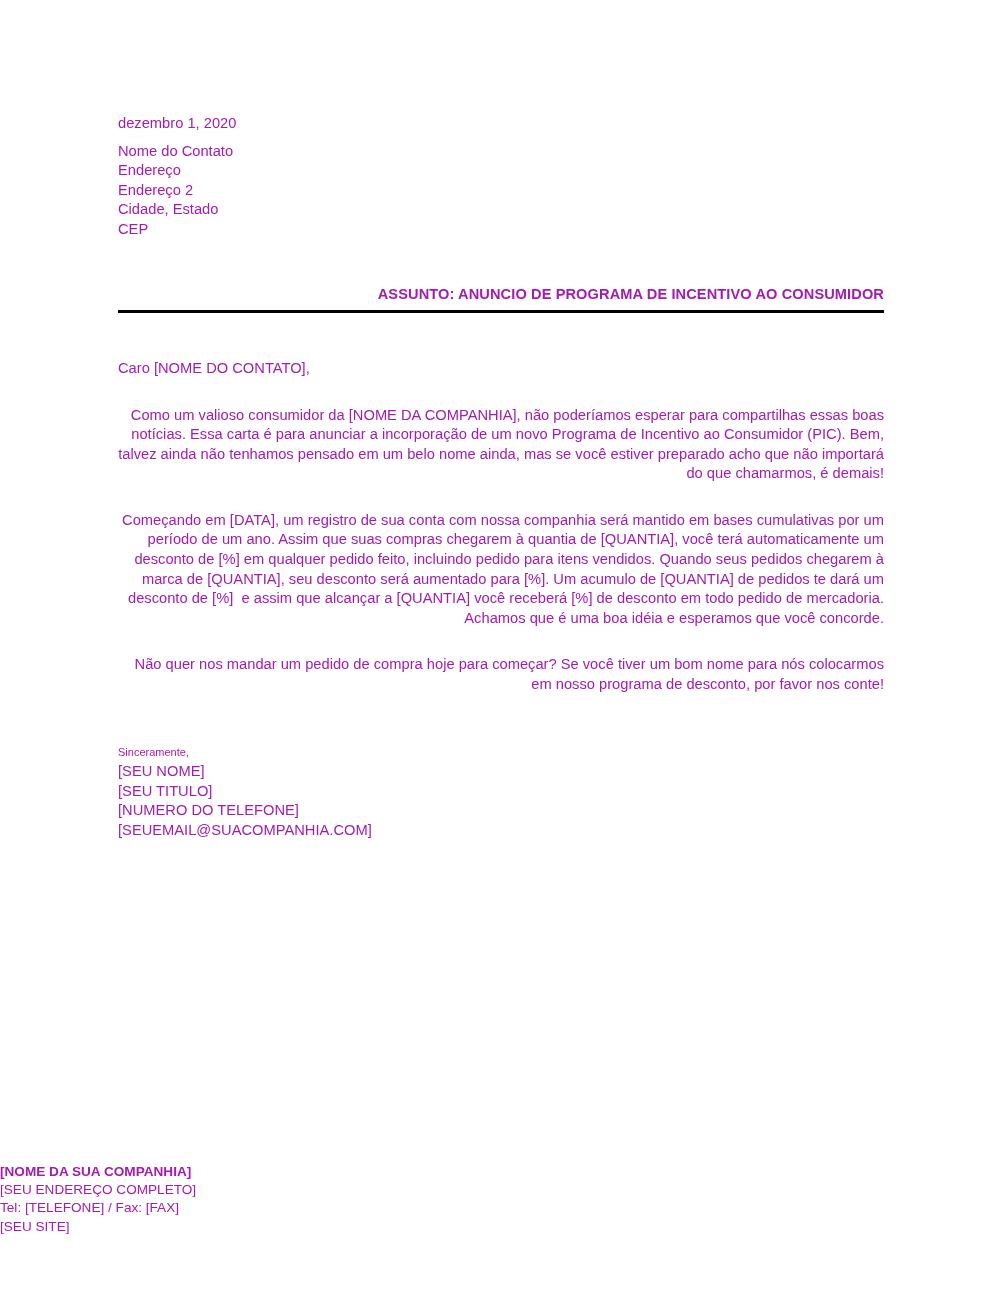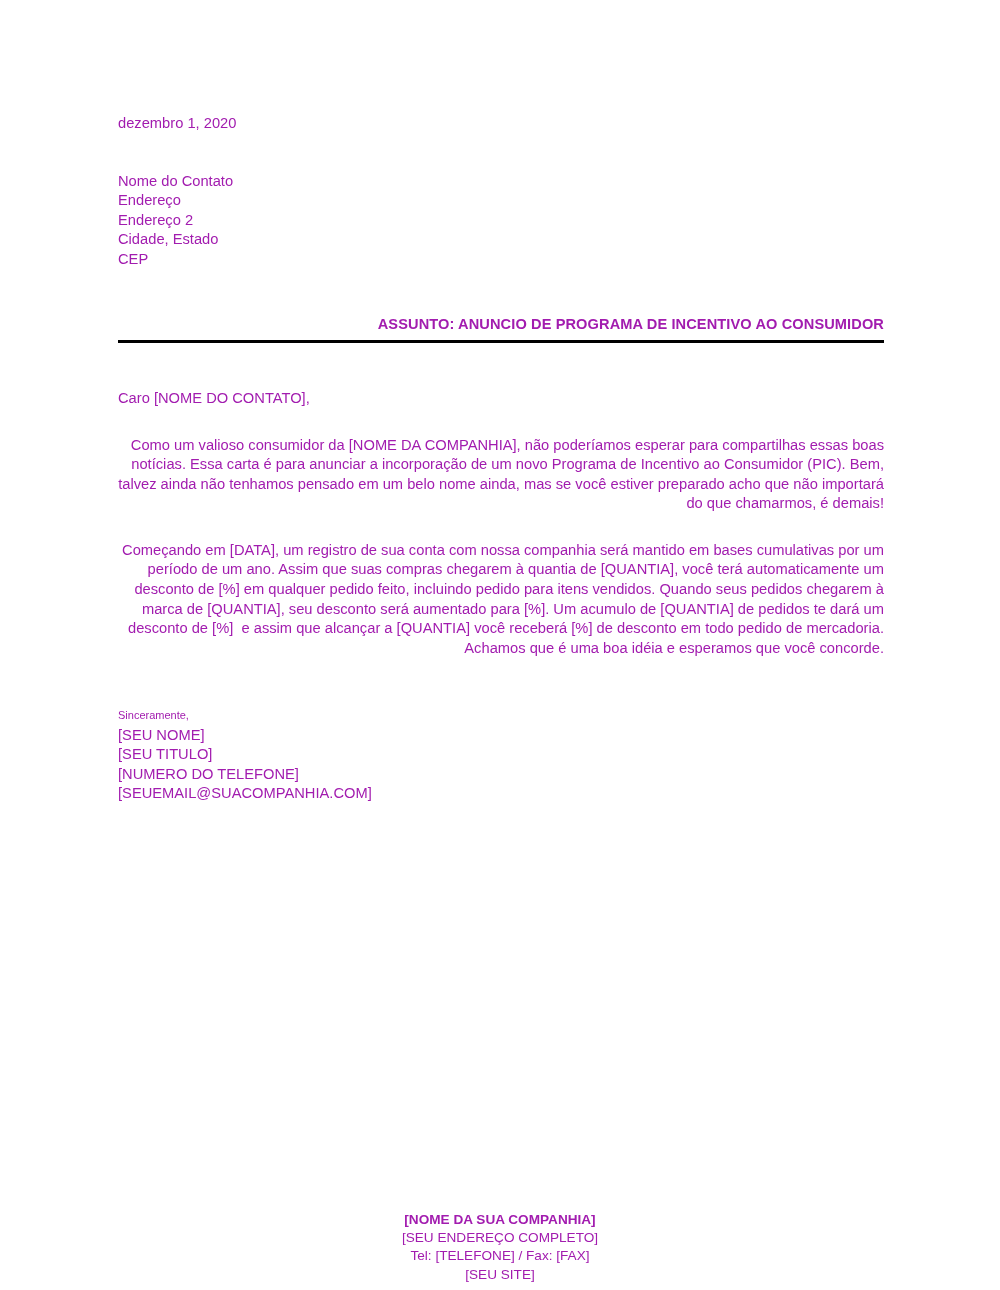--- a/index.html
+++ b/index.html
@@ -25,21 +25,21 @@
     width: 766px;
   }
 
   .date-line {
     font-size: 14.7px;
     line-height: 19.5px;
     margin: 0 0 0 0;
   }
 
   .address-block {
-    margin-top: 38px;
+    margin-top: 8px;
   }
   .address-block .addr-line {
     font-size: 14.7px;
     line-height: 19.5px;
     white-space: pre;
   }
 
   .subject-wrap {
     margin-top: 46px;
     text-align: right;
@@ -83,22 +83,21 @@
     font-size: 14.7px;
     line-height: 19.5px;
     white-space: pre;
   }
 
   .footer {
     position: absolute;
     left: 0;
     right: 0;
     top: 1163px;
-    text-align: center;
-    margin-top: 48px;
+    text-align: left;
   }
   .footer .foot-line {
     font-size: 13.6px;
     line-height: 18.2px;
     white-space: pre;
   }
   .footer .foot-line.bold {
     font-weight: bold;
   }
 </style>
@@ -121,20 +120,21 @@
 
     <div class="subject-wrap">
       <div class="subject-line">ASSUNTO: ANUNCIO DE PROGRAMA DE INCENTIVO AO CONSUMIDOR</div>
       <div class="rule"></div>
     </div>
 
     <div class="salutation">Caro [NOME DO CONTATO],</div>
 
     <p class="body-para">Como um valioso consumidor da [NOME DA COMPANHIA], não poderíamos esperar para compartilhas essas boas notícias. Essa carta é para anunciar a incorporação de um novo Programa de Incentivo ao Consumidor (PIC). Bem, talvez ainda não tenhamos pensado em um belo nome ainda, mas se você estiver preparado acho que não importará do que chamarmos, é demais!</p>
     <p class="body-para">Começando em [DATA], um registro de sua conta com nossa companhia será mantido em bases cumulativas por um período de um ano. Assim que suas compras chegarem à quantia de [QUANTIA], você terá automaticamente um desconto de [%] em qualquer pedido feito, incluindo pedido para itens vendidos. Quando seus pedidos chegarem à marca de [QUANTIA], seu desconto será aumentado para [%]. Um acumulo de [QUANTIA] de pedidos te dará um desconto de [%]  e assim que alcançar a [QUANTIA] você receberá [%] de desconto em todo pedido de mercadoria. Achamos que é uma boa idéia e esperamos que você concorde.</p>
+    <p class="body-para">Não quer nos mandar um pedido de compra hoje para começar? Se você tiver um bom nome para nós colocarmos em nosso programa de desconto, por favor nos conte!</p>
 
     <div class="closing">Sinceramente,</div>
 
     <div class="signature-block">
       <div class="sig-line">[SEU NOME]</div>
       <div class="sig-line">[SEU TITULO]</div>
       <div class="sig-line">[NUMERO DO TELEFONE]</div>
       <div class="sig-line">[SEUEMAIL@SUACOMPANHIA.COM]</div>
     </div>
 

